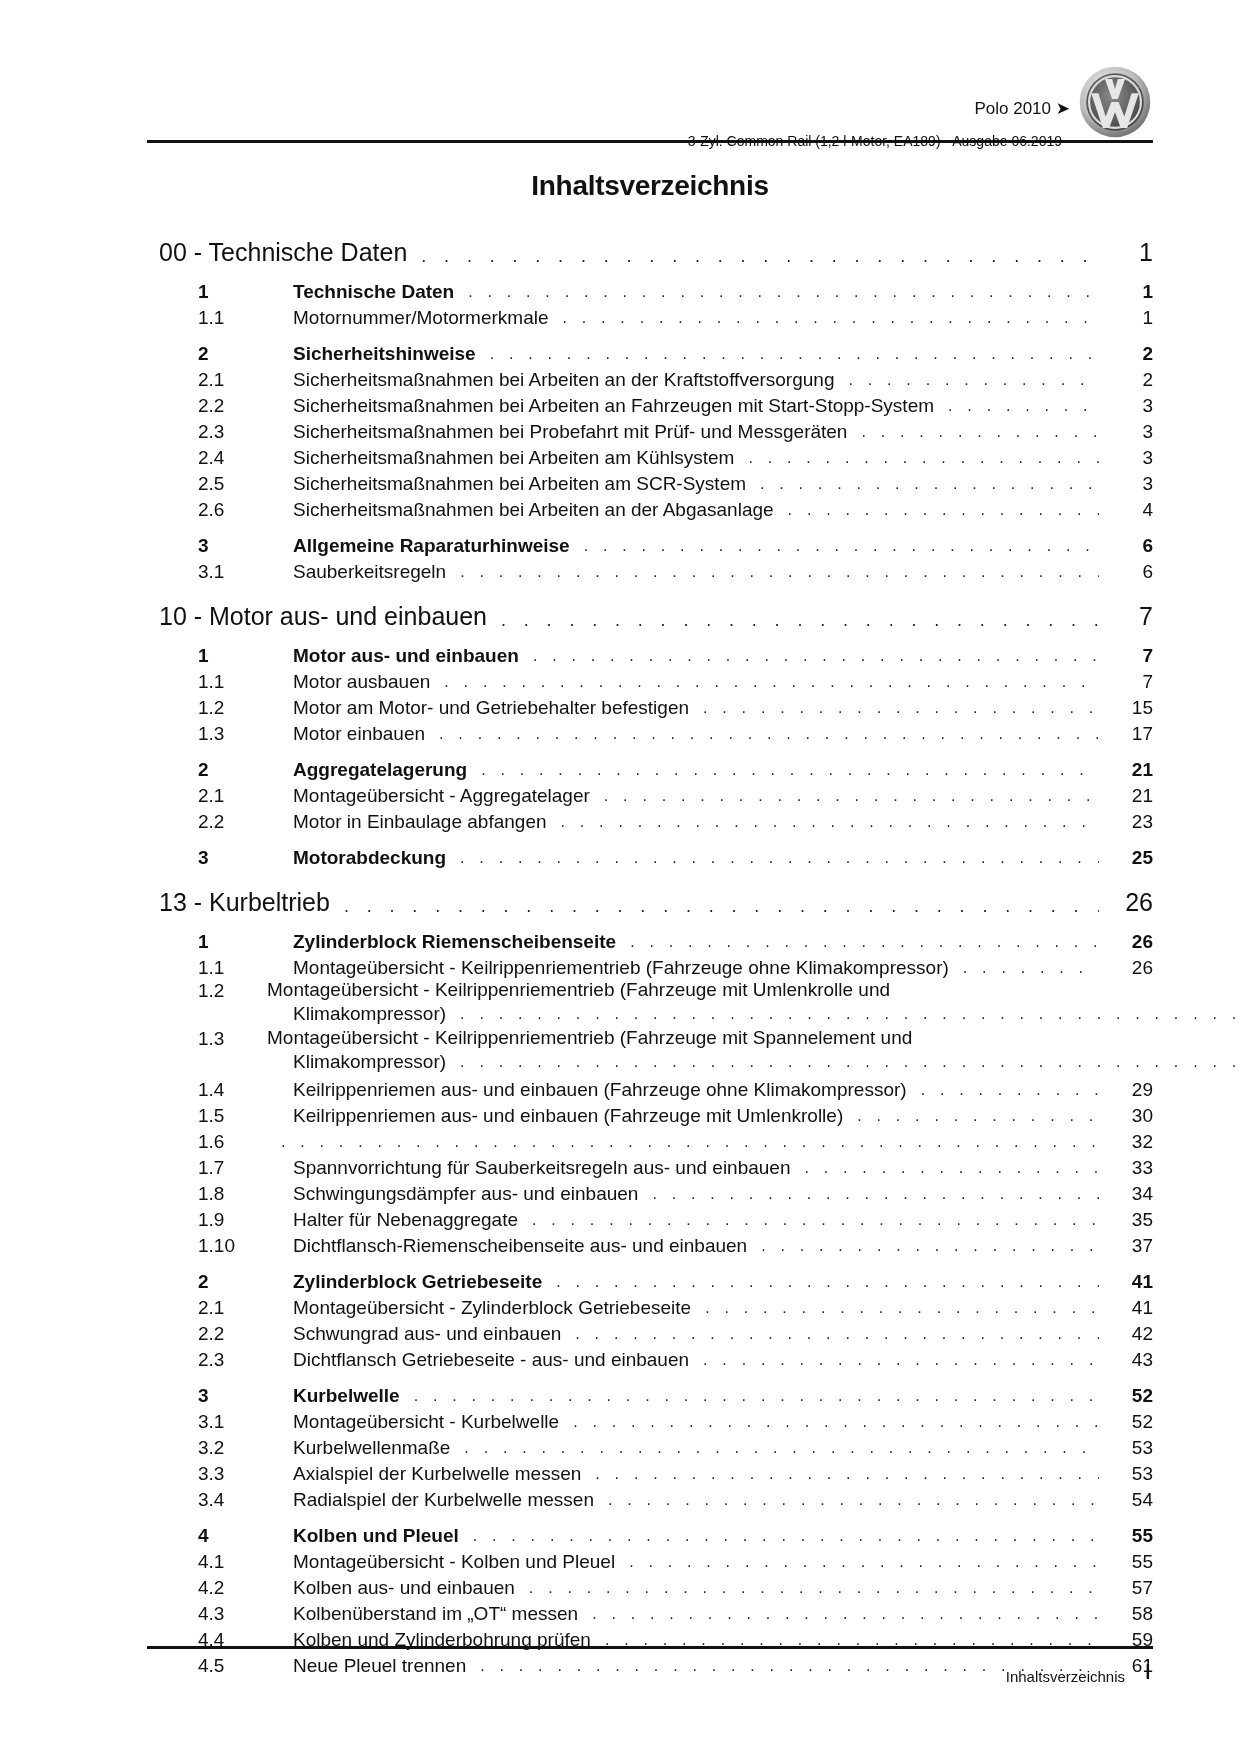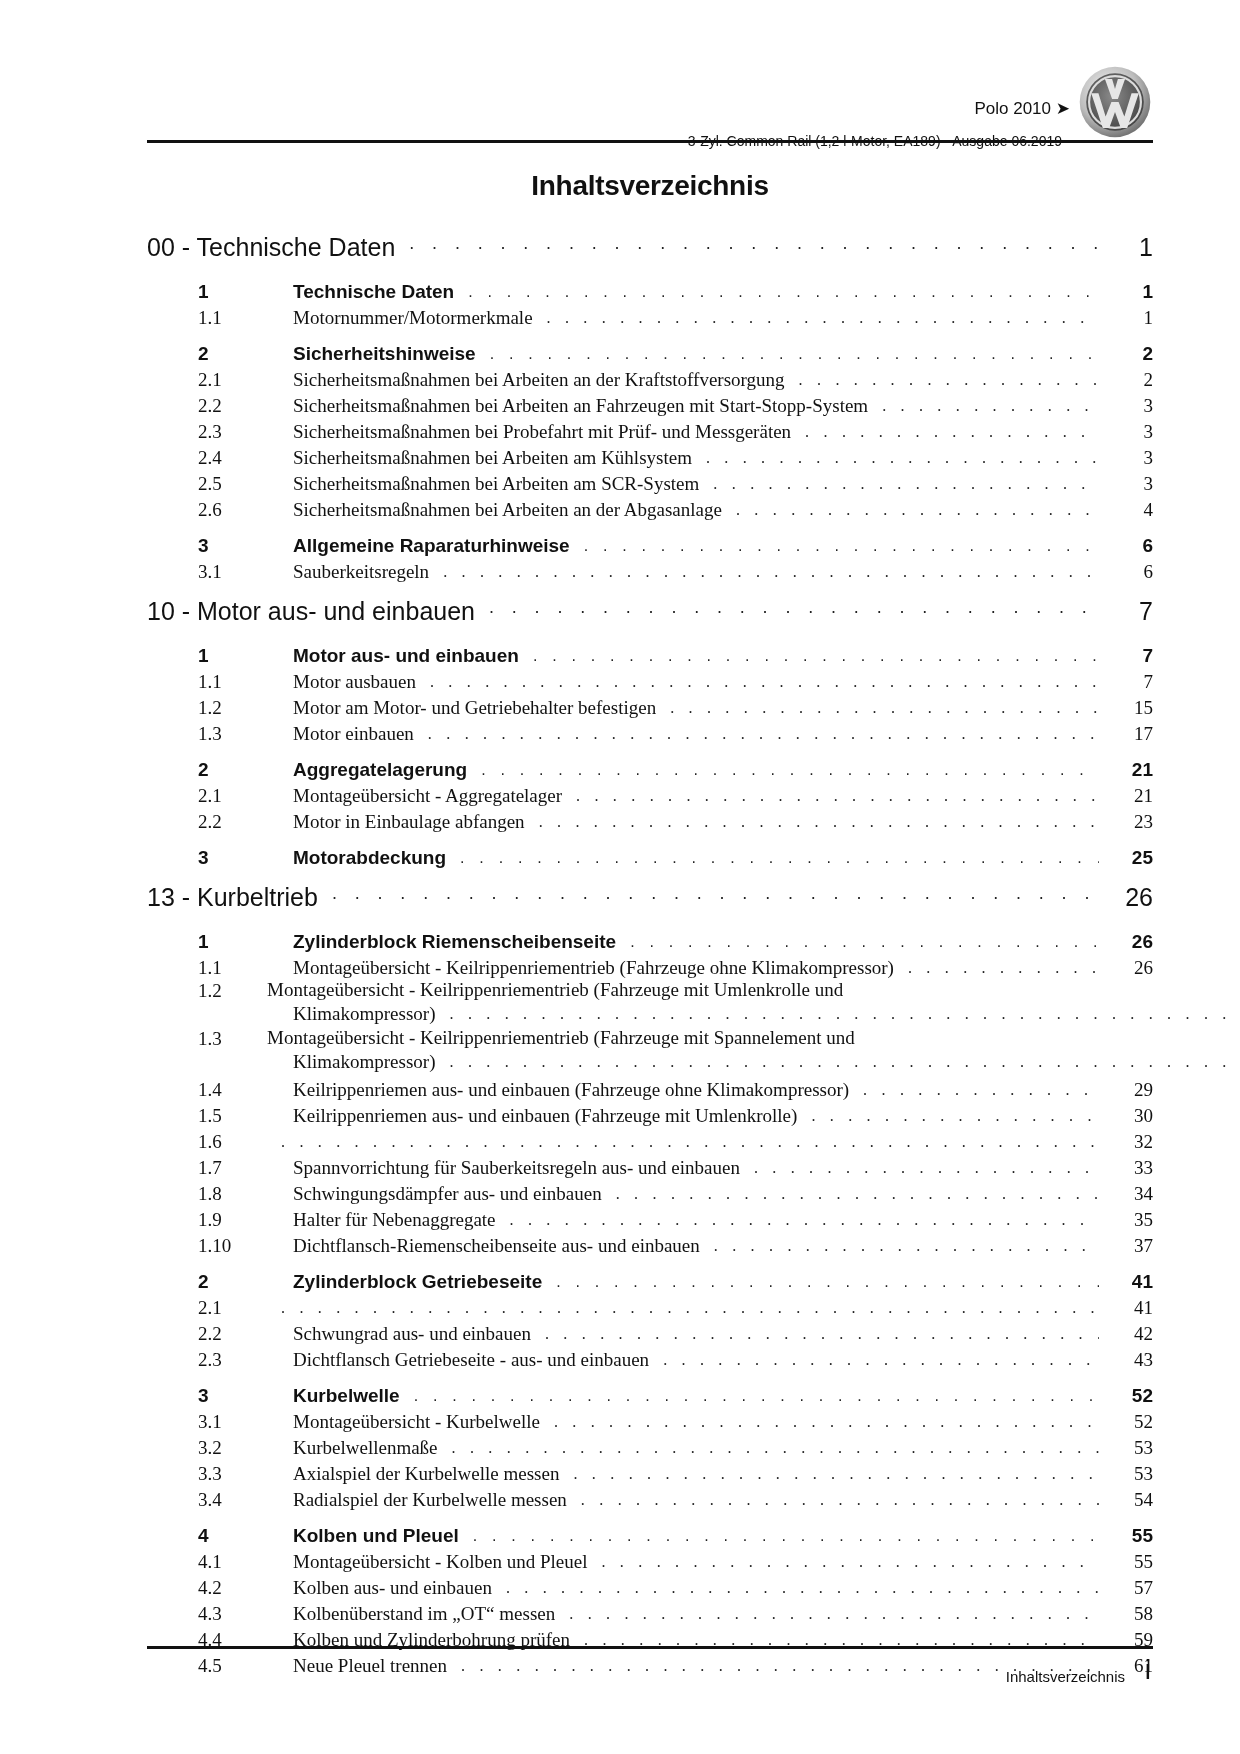--- a/index.html
+++ b/index.html
@@ -5,24 +5,24 @@
   html, body { margin: 0; padding: 0; background: #ffffff; }
   body { width: 1240px; height: 1754px; position: relative; overflow: hidden;
          font-family: "Liberation Sans", "DejaVu Sans", sans-serif; color: #111; }
   .hdr-line1 { position: absolute; right: 170px; top: 98px; font-size: 17px; white-space: nowrap; }
   .hdr-line2 { position: absolute; right: 178px; top: 133px; font-size: 14px; white-space: nowrap; }
   .hdr-rule { position: absolute; left: 147px; width: 1006px; top: 140px; height: 3px; background: #111; }
   .logo { position: absolute; left: 1079px; top: 66px; width: 72px; height: 72px; }
   .doc-title { position: absolute; left: 0; width: 1300px; text-align: center; top: 170px;
                font-size: 28px; font-weight: bold; letter-spacing: -0.3px; }
   #toc { position: absolute; left: 147px; top: 233px; width: 1006px; }
-  .chapter { position: relative; height: 34px; margin-top: 14px; display: flex; font-size: 25px; }
+  .chapter { position: relative; height: 34px; margin-top: 14px; display: flex; align-items: flex-end; font-size: 25px; margin-left: 12px; }
   .chapter:first-child { margin-top: 0; }
   .group { height: 31px; margin-top: 5px; font-weight: bold; }
-  .item { height: 26px; font-family: Liberation Serif, serif; }
+  .item { height: 26px; }
   .row { display: flex; align-items: flex-end; font-size: 19px; line-height: 22px; }
   .num { width: 69px; margin-left: 51px; flex: none; }
   .title { flex: none; white-space: nowrap; margin-left: 26px; }
   .leader { flex: 1 1 auto; overflow: hidden; white-space: nowrap; margin: 0 14px 0 14px; letter-spacing: 5.2px;
             font-weight: normal; color: #222; font-size: 16px; }
   .chapter .leader { font-size: 18px; letter-spacing: 6.4px; }
   .page { flex: none; width: 40px; text-align: right; }
   .chapter .ctitle { white-space: nowrap; }
   .multi { height: auto; align-items: flex-start; }
   .multi .title-wrap { display: flex; flex-direction: column; flex: 1 1 auto; }
@@ -269,20 +269,21 @@
       <span class="page">37</span>
     </div>
     <div class="row group">
       <span class="num">2</span>
       <span class="title">Zylinderblock Getriebeseite</span>
       <span class="leader">. . . . . . . . . . . . . . . . . . . . . . . . . . . . . . . . . . . . . . . . . . . . . . . . . . . . . . . . . . . . . . . . . . . . . . . . . . . . . . . . . . . . . . . . . . . . . . . . . . . . . . . . . . . . . . .</span>
       <span class="page">41</span>
     </div>
     <div class="row item">
       <span class="num">2.1</span>
+      <span class="title">Montageübersicht - Zylinderblock Getriebeseite</span>
       <span class="leader">. . . . . . . . . . . . . . . . . . . . . . . . . . . . . . . . . . . . . . . . . . . . . . . . . . . . . . . . . . . . . . . . . . . . . . . . . . . . . . . . . . . . . . . . . . . . . . . . . . . . . . . . . . . . . . .</span>
       <span class="page">41</span>
     </div>
     <div class="row item">
       <span class="num">2.2</span>
       <span class="title">Schwungrad aus- und einbauen</span>
       <span class="leader">. . . . . . . . . . . . . . . . . . . . . . . . . . . . . . . . . . . . . . . . . . . . . . . . . . . . . . . . . . . . . . . . . . . . . . . . . . . . . . . . . . . . . . . . . . . . . . . . . . . . . . . . . . . . . . .</span>
       <span class="page">42</span>
     </div>
     <div class="row item">

